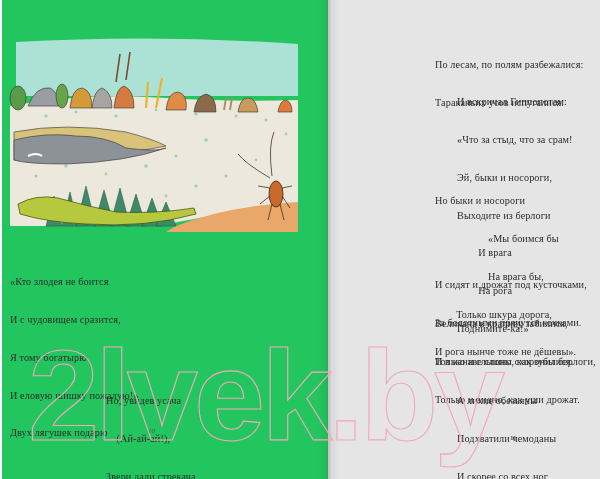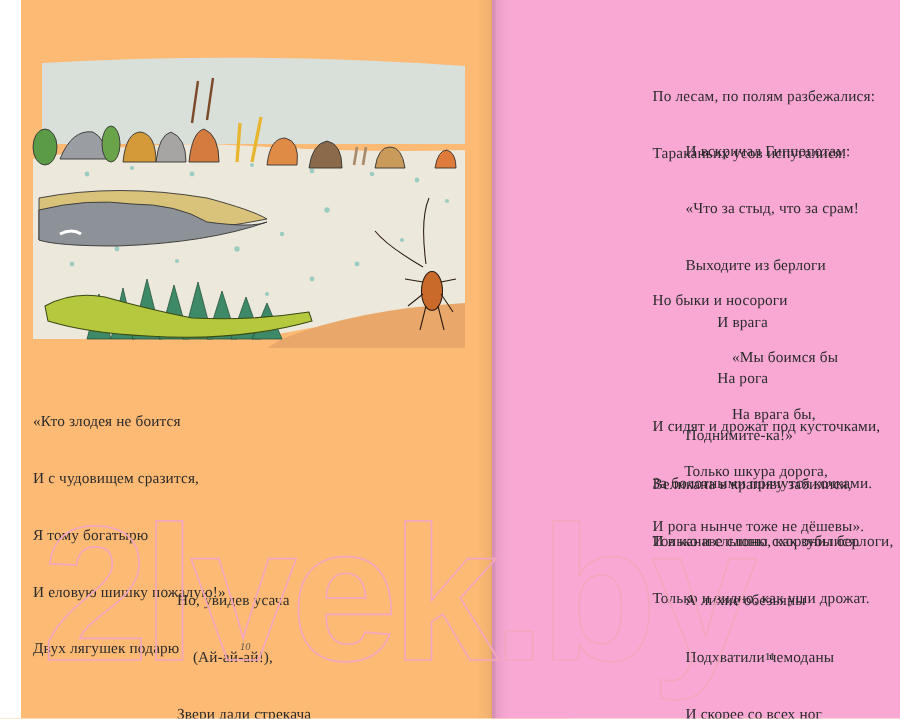--- a/index.html
+++ b/index.html
@@ -1,20 +1,20 @@
 <!DOCTYPE html>
 <html><head>
 <meta charset="utf-8">
 <style>
   html, body { margin:0; padding:0; }
   body { width:600px; height:479px; overflow:hidden; background:#fff; position:relative;
          font-family:"Liberation Serif","DejaVu Serif",serif; color:#2b2b2b; }
   .spread { position:absolute; inset:0; background:#fff; }
-  .page-left { position:absolute; left:14px; top:0; width:328px; height:479px; background:#fdba74;padding-left:37px; }
-  .page-right { position:absolute; left:328px; top:0; width:272px; height:479px; background:#f9a8d4; }
+  .page-left { position:absolute; left:2px; top:0; width:328px; height:479px; background:#22c55e;padding-left:37px; }
+  .page-right { position:absolute; left:328px; top:0; width:272px; height:479px; background:#e5e5e5; }
   .spine { position:absolute; left:318px; top:0; width:22px; height:479px;
            background:linear-gradient(to right, rgba(0,0,0,0) 0%, rgba(0,0,0,0.05) 40%, rgba(0,0,0,0.16) 50%, rgba(0,0,0,0.06) 60%, rgba(0,0,0,0) 100%); }
   .illus { position:absolute; left:4px; top:36px; width:296px; height:196px; }
   .verse { position:absolute; font-size:10.2px; line-height:12.6px; white-space:pre; letter-spacing:0.1px; }
   .verse div { height:12.6px; }
   .pnum { position:absolute; font-size:7px; color:#555; }
   .wm { position:absolute; left:0; top:0; width:600px; height:479px; pointer-events:none; }
 </style>
 </head>
 <body>
@@ -116,20 +116,21 @@
 
   <div class="page-right">
     <div class="verse" style="left:107px; top:34px;">
       <div>По лесам, по полям разбежалися:</div>
       <div>Тараканьих усов испугалися.</div>
     </div>
 
     <div class="verse" style="left:129px; top:71px;">
       <div>И вскричал Гиппопотам:</div>
       <div>«Что за стыд, что за срам!</div>
+      <div>Эй, быки и носороги,</div>
       <div>Выходите из берлоги</div>
       <div>        И врага</div>
       <div>        На рога</div>
       <div>Поднимите-ка!»</div>
     </div>
 
     <div class="verse" style="left:107px; top:170px;">
       <div>Но быки и носороги</div>
       <div>                    «Мы боимся бы</div>
       <div>                    На врага бы,</div>

